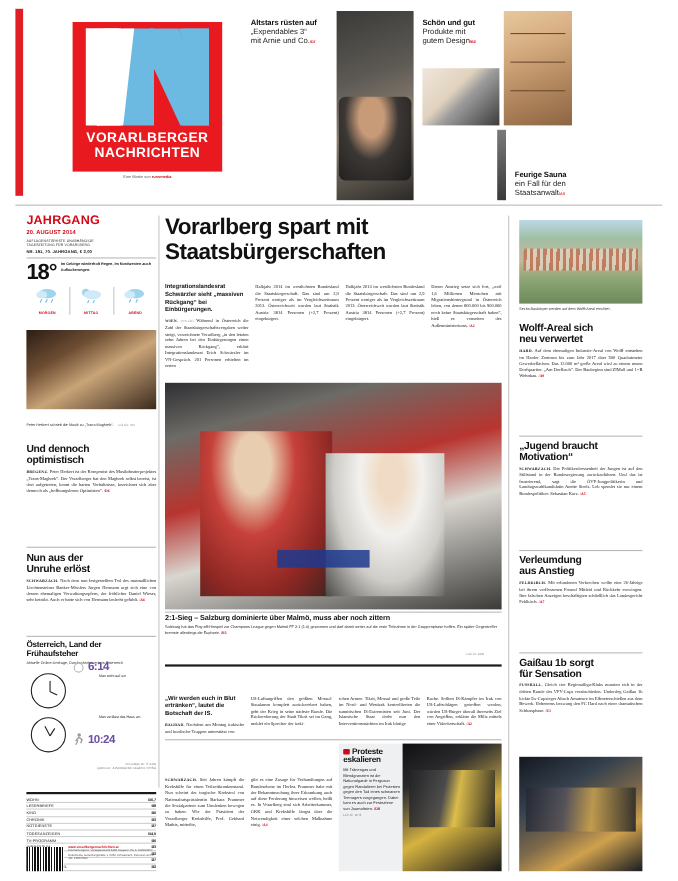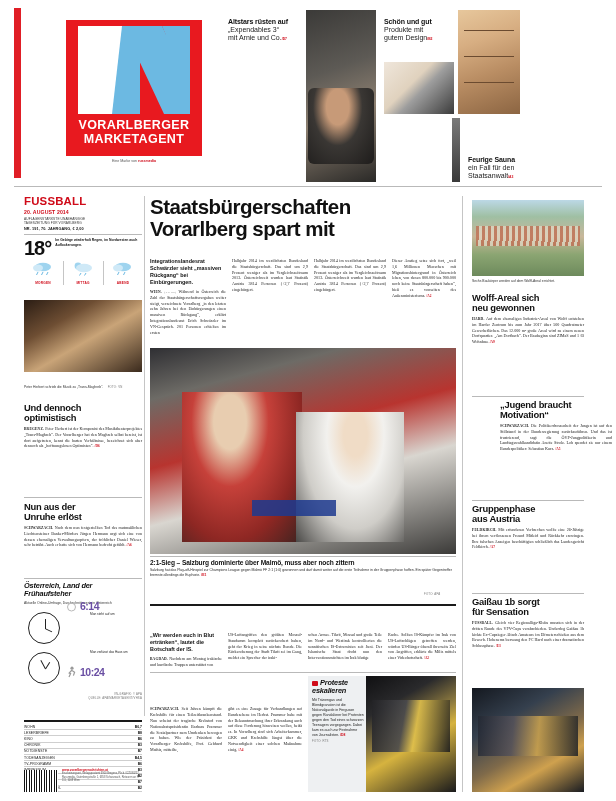--- a/index.html
+++ b/index.html
@@ -66,21 +66,21 @@
   
   .mainhead { position:absolute; left:150px; top:196px; width:306px;
               font-weight:700; font-size:20.5px; line-height:1.08; letter-spacing:-.5px; }
 
   
   .c { position:absolute; }
 
   .hl-l { font-weight:700; font-size:9.4px; line-height:1.1; letter-spacing:-.25px; }
   .hl-m { font-weight:700; font-size:11px; line-height:1.06; letter-spacing:-.35px; }
   .hl-xl { font-weight:700; font-size:16.5px; line-height:1.05; letter-spacing:-.5px; }
-  .hl-s { font-weight:700; font-size:7.4px; line-height:1.12; letter-spacing:-.2px;font-style:italic; }
+  .hl-s { font-weight:700; font-size:7.4px; line-height:1.12; letter-spacing:-.2px; }
 
   .cap { font-size:3.4px; color:#333; line-height:1.35; }
   .credit { font-size:2.8px; color:#777; letter-spacing:.2px; }
 
   
   .sportcap { position:absolute; left:150px; top:556px; width:306px; }
   .sportcap .t { font-weight:700; font-size:6.6px; letter-spacing:-.1px; }
   .sportcap .b { font-size:3.5px; line-height:1.38; color:#2a2a2a; margin-top:2px; }
 
   
@@ -115,21 +115,21 @@
         <svg width="136" height="100" viewBox="0 0 136 100">
           <polygon points="12,6 42,6 58,72 44,94 22,94" fill="#ffffff"></polygon>
           <polygon points="46,6 74,6 74,94 46,94" fill="#6cb9e2"></polygon>
           <polygon points="70,6 96,6 124,72 124,6 124,6" fill="#6cb9e2"></polygon>
           <polygon points="70,6 96,6 124,66 124,94 98,94 70,34" fill="#6cb9e2"></polygon>
           <rect x="100" y="6" width="24" height="88" fill="#6cb9e2"></rect>
           <polygon points="12,6 44,6 24,94 12,94" fill="#ffffff"></polygon>
           <polygon points="28,6 56,6 46,94 22,94" fill="#ffffff"></polygon>
         </svg>
         <div class="logo-text1">VORARLBERGER</div>
-        <div class="logo-text2">MARKETAGENT</div>
+        <div class="logo-text2">NACHRICHTEN</div>
       </div>
     </div>
     <div class="logo-byline">
       <span>Eine Marke von</span>
       <b>russmedia</b>
     </div>
 
     <div class="promo" style="left:228px; top:18px; width:78px;">
       <div class="ph">Altstars rüsten auf</div>
       <div class="ps">„Expendables 3“</div>
@@ -163,21 +163,21 @@
       <div class="ps">ein Fall für den</div>
       <div class="ps">
         <span>Staatsanwalt</span><span class="ref">/A3</span>
       </div>
     </div>
   </div>
 
   <div class="rule" style="position:absolute; left:14px; top:186px; width:588px;"></div>
 
   <div class="datecol">
-    <div class="mw">FUSSBALL</div>
+    <div class="mw">JAHRGANG</div>
     <div class="dt">20. AUGUST 2014</div>
     <div class="sub">AUFLAGENSTÄRKSTE UNABHÄNGIGE</div>
     <div class="sub" style="margin-top:0">TAGESZEITUNG FÜR VORARLBERG</div>
     <div class="issue">NR. 191, 70. JAHRGANG, € 2,00</div>
 
     <div class="rule" style="margin-top:3px;"></div>
 
     <div style="display:flex; align-items:flex-start; gap:4px; margin-top:3px;">
       <div class="temp">18°</div>
       <div class="forecast">Im Gebirge wiederholt Regen, im Nordwesten auch Auflockerungen.</div>
@@ -209,22 +209,22 @@
             <ellipse cx="6" cy="7" rx="5" ry="3.4" fill="#cfe9f7"></ellipse>
           <line x1="7" y1="11" x2="5.5" y2="14" stroke="#6cb9e2" stroke-width="1"></line>
           <line x1="13" y1="11" x2="11.5" y2="14" stroke="#6cb9e2" stroke-width="1"></line>
         </svg>
         <div class="wx-lbl">ABEND</div>
       </div>
     </div>
   </div>
 
   <div class="mainhead">
+    <div>Vorarlberg spart mit</div>
     <div>Staatsbürgerschaften</div>
-    <div>Vorarlberg spart mit</div>
   </div>
 
   <div class="c" style="left:150px; top:258px; width:76px;">
     <div class="lede">Integrationslandesrat Schwärzler sieht „massiven Rückgang“ bei Einbürgerungen.</div>
     <div class="col-body" style="margin-top:3px;">
       <span class="dateline">WIEN.</span>
       <span class="credit">(VN-ebi)</span>
       <span>Während in Österreich die Zahl der Staatsbürgerschaftsvergaben weiter steigt, verzeichnete Vorarlberg „in den letzten zehn Jahren bei den Einbürgerungen einen massiven Rückgang“, erklärt Integrationslandesrat Erich Schwärzler im VN-Gespräch. 201 Personen erhielten im ersten</span>
     </div>
   </div>
@@ -434,43 +434,43 @@
 
   <div class="photo" style="left:472px; top:200px; width:112px; height:76px;
        background:linear-gradient(180deg,#bcd8e6 0%,#9fbfa3 22%,#c8b79a 48%,#8ba572 72%,#6d8a5c 100%);"></div>
   <div style="position:absolute; left:476px; top:226px; width:104px; height:20px;
        background:repeating-linear-gradient(92deg,#c06a4f 0 3px,#e2d7c4 3px 6px); opacity:.75;"></div>
 
   <div class="c cap" style="left:472px; top:279px; width:112px;">Sechs Baukörper werden auf dem Wolff-Areal errichtet.</div>
 
   <div class="c" style="left:472px; top:293px; width:112px;">
     <div class="hl-l">Wolff-Areal sich</div>
-    <div class="hl-l">neu gewonnen</div>
+    <div class="hl-l">neu verwertet</div>
     <div class="col-body" style="margin-top:2px;">
       <span class="dateline">HARD.</span>
       <span>Auf dem ehemaligen Industrie-Areal von Wolff entstehen im Harder Zentrum bis zum Jahr 2017 über 500 Quadratmeter Gewerbeflächen. Das 12.000 m² große Areal wird zu einem neuen Dorfquartier. „Am Dorfbach“. Der Baubeginn sind ZIMaS und 1+B Wohnbau.</span>
       <span class="ref">/A9</span>
     </div>
   </div>
 
   <div class="rule" style="position:absolute; left:472px; top:396px; width:112px;"></div>
-  <div class="c" style="left:500px; top:400px; width:112px;">
+  <div class="c" style="left:472px; top:400px; width:112px;">
     <div class="hl-l">„Jugend braucht</div>
     <div class="hl-l">Motivation“</div>
     <div class="col-body" style="margin-top:2px;">
       <span class="dateline">SCHWARZACH.</span>
       <span>Die Politikerdrossenheit der Jungen ist auf den Stillstand in der Bundesregierung zurückzuführen. Und das ist frustrierend, sagt die ÖVP-Jungpolitikerin und Landtagswahlkandidatin Anette Strolz. Lob spendet sie nur einem Bundespolitiker: Sebastian Kurz.</span>
       <span class="ref">/A5</span>
     </div>
   </div>
 
   <div class="rule" style="position:absolute; left:472px; top:500px; width:112px;"></div>
   <div class="c" style="left:472px; top:504px; width:112px;">
-    <div class="hl-l">Gruppenphase</div>
-    <div class="hl-l">aus Austria</div>
+    <div class="hl-l">Verleumdung</div>
+    <div class="hl-l">aus Anstieg</div>
     <div class="col-body" style="margin-top:2px;">
       <span class="dateline">FELDKIRCH.</span>
       <span>Mit erfundenen Verbrechen wollte eine 26-Jährige bei ihrem verflossenen Freund Mitleid und Rückkehr erzwingen. Ihre falschen Anzeigen beschäftigten schließlich das Landesgericht Feldkirch.</span>
       <span class="ref">/A7</span>
     </div>
   </div>
 
   <div class="rule" style="position:absolute; left:472px; top:593px; width:112px;"></div>
   <div class="c" style="left:472px; top:597px; width:112px;">
     <div class="hl-l">Gaißau 1b sorgt</div>

